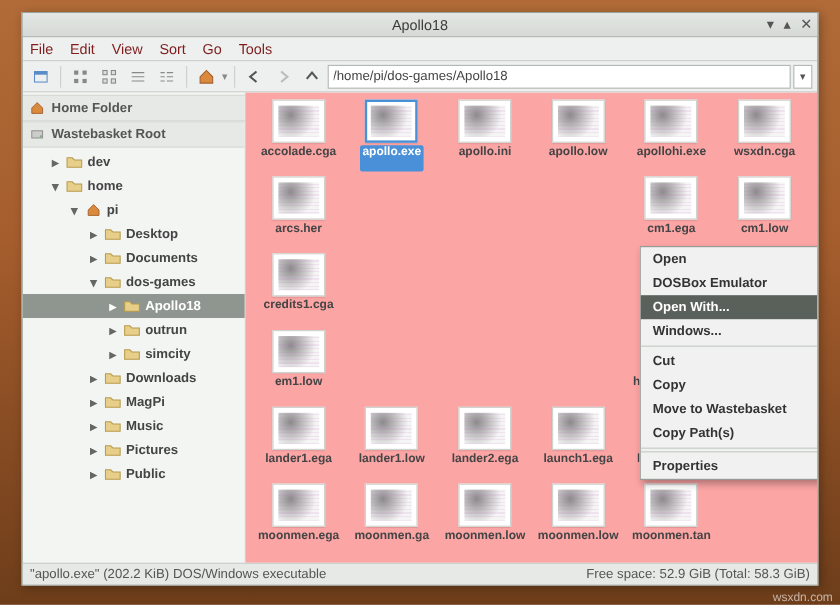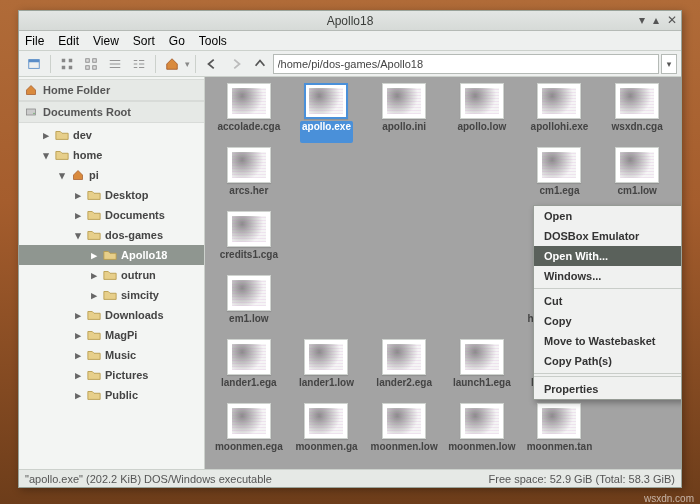--- a/index.html
+++ b/index.html
@@ -5,41 +5,41 @@
   * { box-sizing: border-box; }
   html, body { margin:0; padding:0; font-family: sans-serif; font-size:12px; color:#333; }
   body { width:700px; height:504px; background:linear-gradient(to bottom,#b06b38 0%,#a55d2d 40%,#6d3d1a 100%); overflow:hidden; position:relative; }
   .window { position:absolute; left:18px; top:10px; width:664px; height:478px; background:#eef0ef; border:1px solid #9aa39a; box-shadow:2px 2px 8px rgba(0,0,0,0.3); display:flex; flex-direction:column; }
   
   .titlebar { height:20px; background:linear-gradient(#e3e6e4,#d6dad7); border-bottom:1px solid #b5bab6; display:flex; align-items:center; position:relative; }
   .titlebar .title { flex:1; text-align:center; font-size:12px; color:#3a3d3a; }
   .titlebar .ctlbtns { position:absolute; right:4px; top:2px; display:flex; gap:8px; color:#555; font-size:12px; cursor:pointer; }
   
   .menubar { height:20px; display:flex; align-items:center; padding:0 6px; gap:14px; border-bottom:1px solid #ccd1cc; }
-  .menubar span { color:#000000; }
+  .menubar span { color:#7f1d1d; }
   
   .toolbar { height:26px; display:flex; align-items:center; padding:2px 4px; border-bottom:1px solid #ccd1cc; gap:2px; }
   .tbtn { width:22px; height:20px; display:flex; align-items:center; justify-content:center; border:1px solid transparent; }
   .tbtn svg { width:14px; height:14px; }
   .sep { width:1px; height:18px; background:#ccd1cc; margin:0 3px; }
   .path-input { flex:1; height:20px; background:#fff; border:1px solid #b5bab6; padding:0 4px; font-size:11px; color:#444; }
   .drop-arr { width:16px; height:20px; border:1px solid #b5bab6; background:#fff; display:flex; align-items:center; justify-content:center; }
   
   .body { flex:1; display:flex; overflow:hidden;font-weight:bold; }
   
   .sidebar { width:186px; border-right:1px solid #ccd1cc; background:#f3f5f3; overflow:auto; padding-top:2px; }
   .place-title { height:22px; display:flex; align-items:center; gap:6px; padding:0 6px; background:#e6e9e6; border-top:1px solid #d8dbd8; border-bottom:1px solid #d8dbd8; font-size:11px; color:#555; }
   .tree { padding:2px 0; }
   .tree-item { display:flex; align-items:center; height:20px; gap:4px; padding-left:calc(var(--d,0)*16px + 6px); font-size:11px; color:#444; white-space:nowrap; }
   .tree-item.sel { background:#8f9690; color:#fff; }
   .tw { width:10px; display:inline-flex; justify-content:center; color:#666; }
   .tree-item.sel .tw { color:#fff; }
   .ficon { width:14px; height:12px; display:inline-flex; }
   
-  .content { flex:1; background:#a3a3a3; overflow:hidden; position:relative; }
+  .content { flex:1; background:#fca5a5; overflow:hidden; position:relative; }
   .file-grid { display:grid; grid-template-columns:repeat(6,1fr); gap:4px 2px; padding:6px 6px; }
   .file-item { display:flex; flex-direction:column; align-items:center; gap:2px; }
   .thumb { width:44px; height:36px; background:#fff; border:1px solid #cfd3cf; position:relative; overflow:hidden; box-shadow:0 1px 1px rgba(0,0,0,0.1); }
   .thumb::after { content:""; position:absolute; inset:4px; background:
      repeating-linear-gradient(0deg, rgba(200,120,200,0.15) 0 1px, transparent 1px 3px),
      radial-gradient(circle at 30% 30%, rgba(60,60,60,0.6), rgba(60,60,60,0.05) 70%);
   }
   .file-item.sel .thumb { outline:2px solid #4a90d9; outline-offset:-2px; }
   .flabel { font-size:10px; text-align:center; line-height:1.1; color:#444; min-height:22px; }
   .file-item.sel .flabel { background:#4a90d9; color:#fff; padding:0 2px; border-radius:2px; }
@@ -153,21 +153,21 @@
         <svg width="12" height="12" viewBox="0 0 16 16">
             <path d="M2 8 L8 2 L14 8 V14 H2 Z" fill="#d98a3d" stroke="#a55d2d"></path>
           </svg>
         <span>Home Folder</span>
       </div>
       <div class="place-title">
         <svg width="12" height="12" viewBox="0 0 16 16">
             <rect x="2" y="4" width="12" height="8" fill="#ccc" stroke="#888"></rect>
             <circle cx="12" cy="10" r="1" fill="#6a6"></circle>
           </svg>
-        <span>Documents Root</span>
+        <span>Wastebasket Root</span>
       </div>
       <div class="tree" id="tree">
           <div class="tree-item" style="--d: 1;">
             <span class="tw">▸</span>
             <span class="ficon">
               <svg width="14" height="12" viewBox="0 0 16 12">
                 <path d="M1 2 h5 l2 2 h7 v7 h-14 z" fill="#e7cf8a" stroke="#b79b4e"></path>
               </svg>
             </span>
             <span>dev</span>

